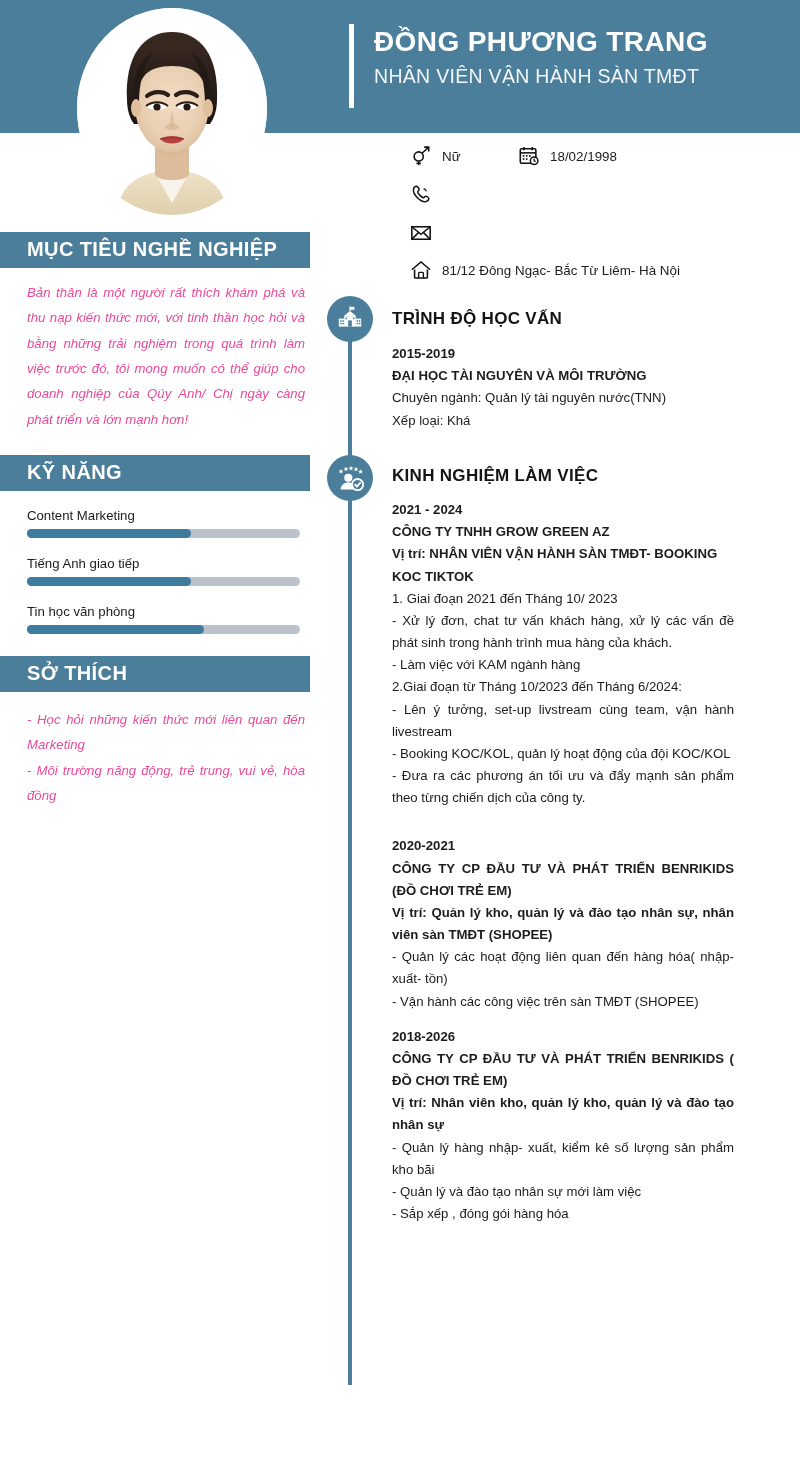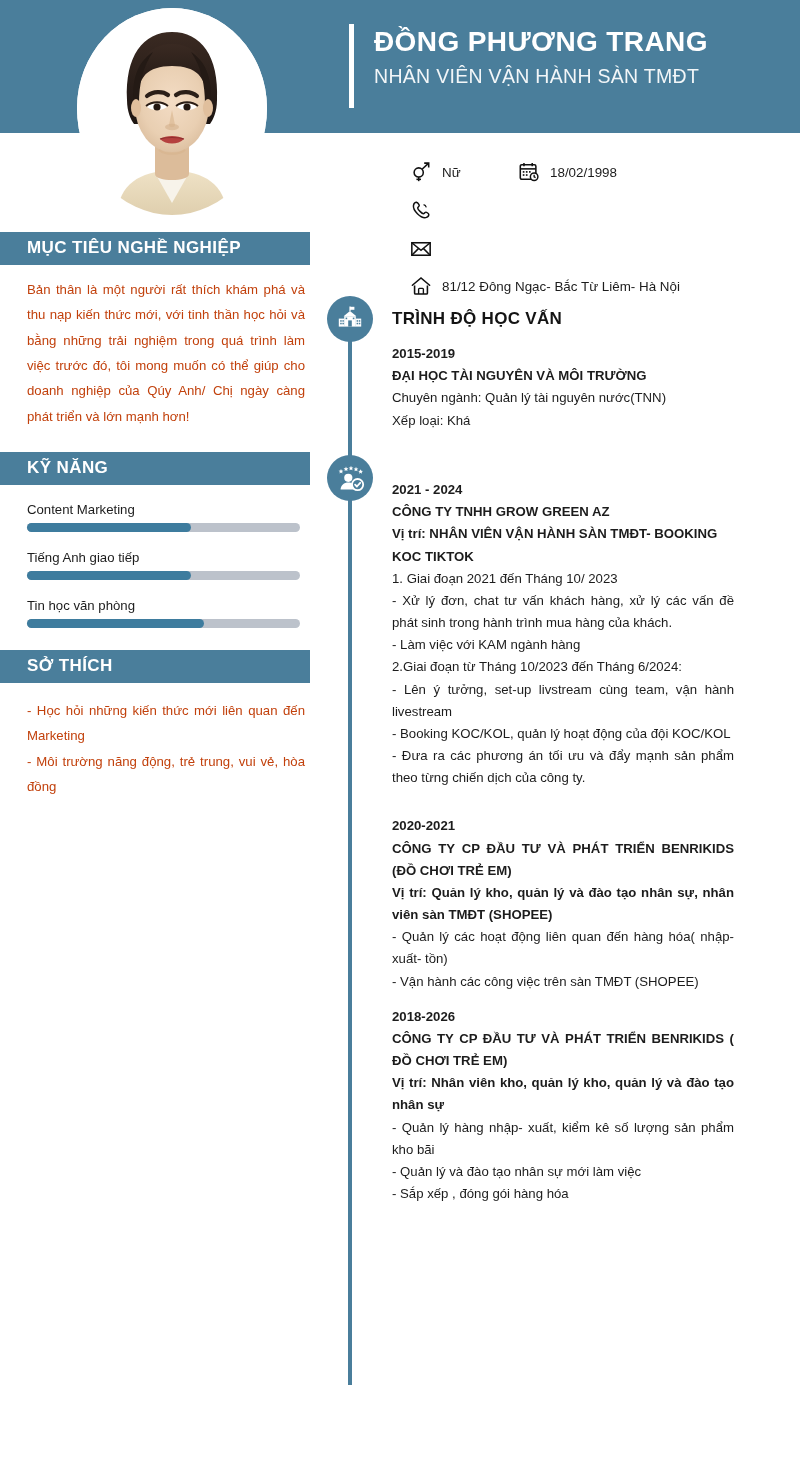--- a/index.html
+++ b/index.html
@@ -33,26 +33,26 @@
   #avatar-wrap {
     position:absolute; left:77px; top:8px; width:190px; height:207px;
     border-radius:95px 95px 95px 95px / 100px 100px 107px 107px;
     background:#ffffff; overflow:hidden;
   }
   #avatar-photo { position:absolute; inset:0; }
 
   
   #left-col { position:absolute; left:0; top:232px; width:330px; }
   .side-head {
-    background:#4a7e9b; color:#fff; font-size:17px; font-weight:bold;
+    background:#4a7e9b; color:#fff; font-size:20px; font-weight:bold;
     letter-spacing:.4px; padding:6px 0 7px 27px; width:310px;
   }
   .side-body { padding:12px 25px 0 27px; }
   .side-p {
-    font-size:13.2px; line-height:1.92; text-align:justify; color:#c2410c;
+    font-size:13.2px; line-height:1.92; text-align:justify; color:#ec4899;font-style:italic;
   }
   .skill-name { font-size:13.2px; color:#1c1c1c; margin-bottom:6px; }
   .skill-track {
     height:9px; border-radius:5px; background:#bcc2cb; width:273px;
     position:relative; margin-bottom:18px;
   }
   .skill-fill {
     position:absolute; left:0; top:0; height:9px; border-radius:5px;
     background:#3e7c9e;
   }
@@ -62,21 +62,21 @@
   }
   .tl-node {
     position:absolute; left:327px; width:46px; height:46px; border-radius:50%;
     background:#4a7e9b; display:flex; align-items:center; justify-content:center;
   }
   .sec-title {
     font-size:17px; font-weight:bold; letter-spacing:.3px; color:#141414;
   }
   .contact-row {
     position:absolute; display:flex; align-items:center; gap:10px;
-    font-size:13.4px; color:#1c1c1c;margin-top:16px;
+    font-size:13.4px; color:#1c1c1c;
   }
   .ic { width:22px; height:22px; display:block; }
 
   .blk { font-size:13.2px; line-height:1.68; color:#1c1c1c; }
   .b { font-weight:bold; }
   .just { text-align:justify; }
 </style>
 </head>
 <body>
 
@@ -283,20 +283,21 @@
 <div style="position:absolute; left:392px; top:309px; width:390px;">
   <div class="sec-title">TRÌNH ĐỘ HỌC VẤN</div>
   <div style="height:14px"></div>
   <div class="blk b">2015-2019</div>
   <div class="blk b">ĐẠI HỌC TÀI NGUYÊN VÀ MÔI TRƯỜNG</div>
   <div class="blk">Chuyên ngành: Quản lý tài nguyên nước(TNN)</div>
   <div class="blk">Xếp loại: Khá</div>
 </div>
 
 <div style="position:absolute; left:392px; top:466px; width:342px;">
+  <div class="sec-title">KINH NGHIỆM LÀM VIỆC</div>
   <div style="height:13px"></div>
 
   <div>
     <div class="blk b">2021 - 2024</div>
     <div class="blk b">CÔNG TY TNHH GROW GREEN AZ</div>
     <div class="blk b">Vị trí: NHÂN VIÊN VẬN HÀNH SÀN TMĐT- BOOKING KOC TIKTOK</div>
     <div class="blk">1. Giai đoạn 2021 đến Tháng 10/ 2023</div>
     <div class="blk just">- Xử lý đơn, chat tư vấn khách hàng, xử lý các vấn đề phát sinh trong hành trình mua hàng của khách.</div>
     <div class="blk">- Làm việc với KAM ngành hàng</div>
     <div class="blk">2.Giai đoạn từ Tháng 10/2023 đến Tháng 6/2024:</div>

